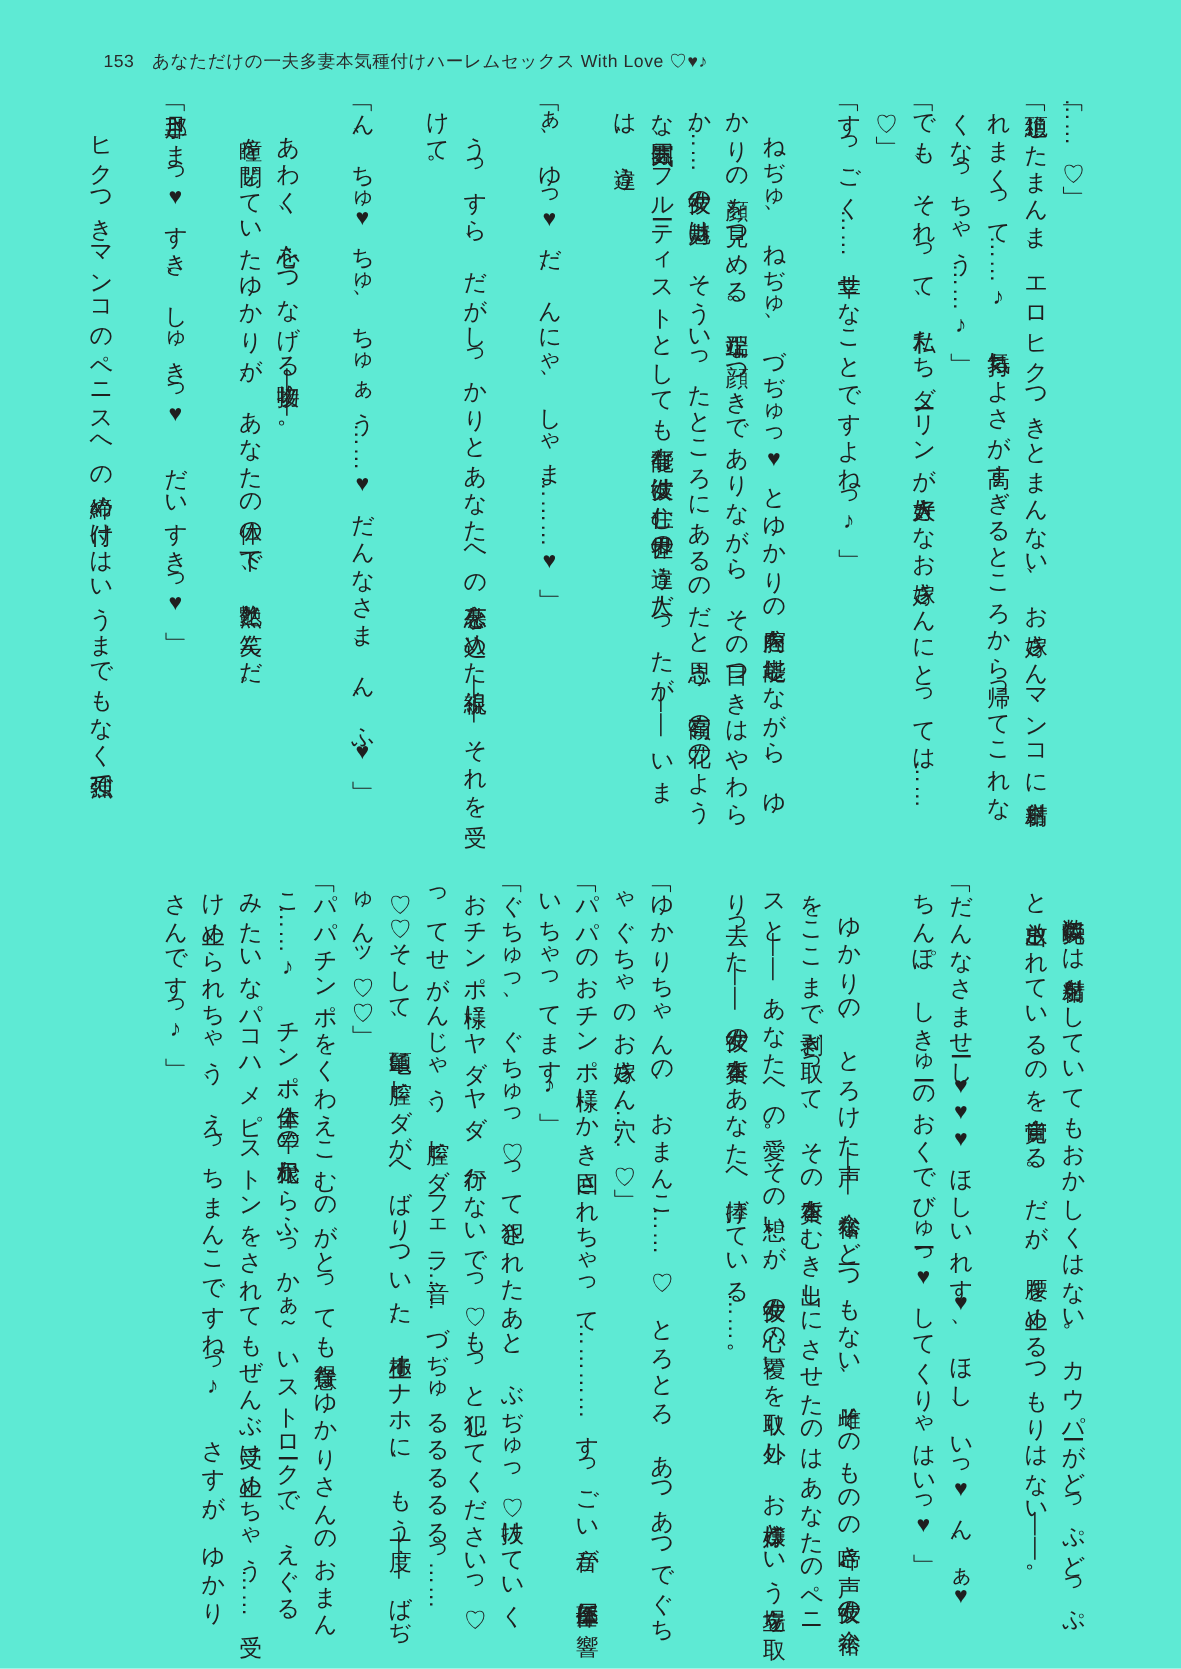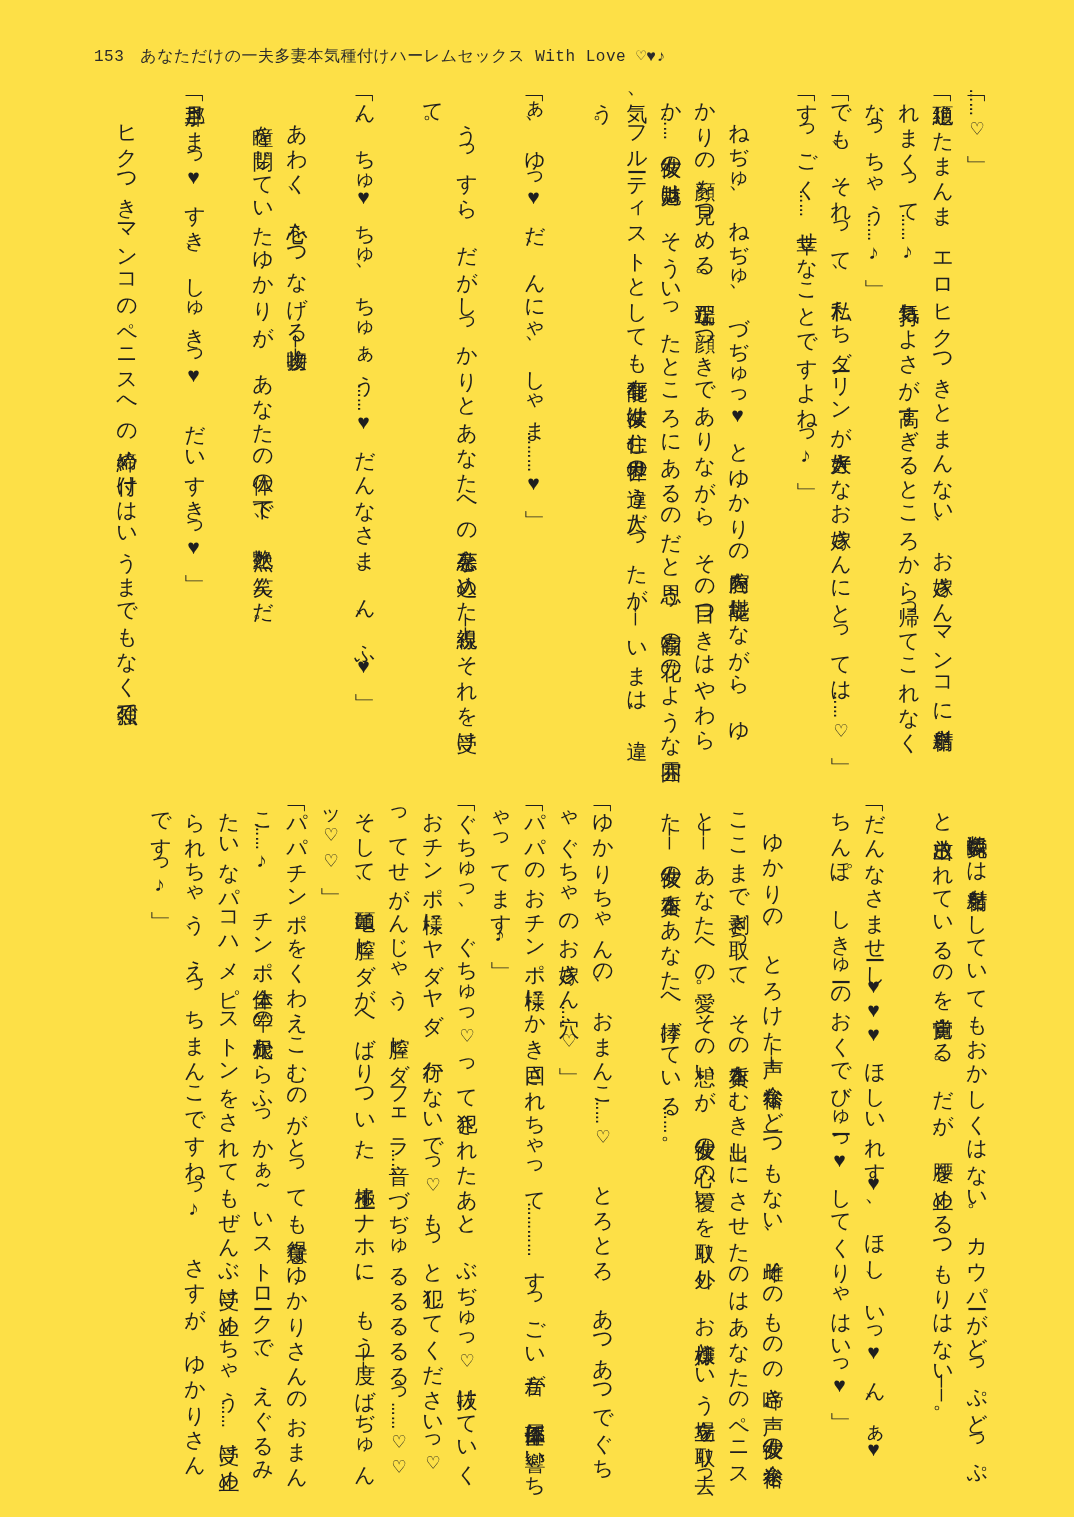--- a/index.html
+++ b/index.html
@@ -4,23 +4,23 @@
 <style>
   html, body {
     margin: 0;
     padding: 0;
     background: #ffffff;
   }
   .page {
     position: relative;
     width: 1074px;
     height: 1517px;
-    background: #fde047;
+    background: #5eead4;
     overflow: hidden;
-    font-family: Liberation Mono, monospace;
+    font-family: Liberation Sans, sans-serif;
     color: #1f1f1f;
   }
   .running-head {
     position: absolute;
     top: 46px;
     left: 94px;
     font-size: 16px;
     letter-spacing: 0.5px;
     color: #2b2b2b;
     white-space: nowrap;

